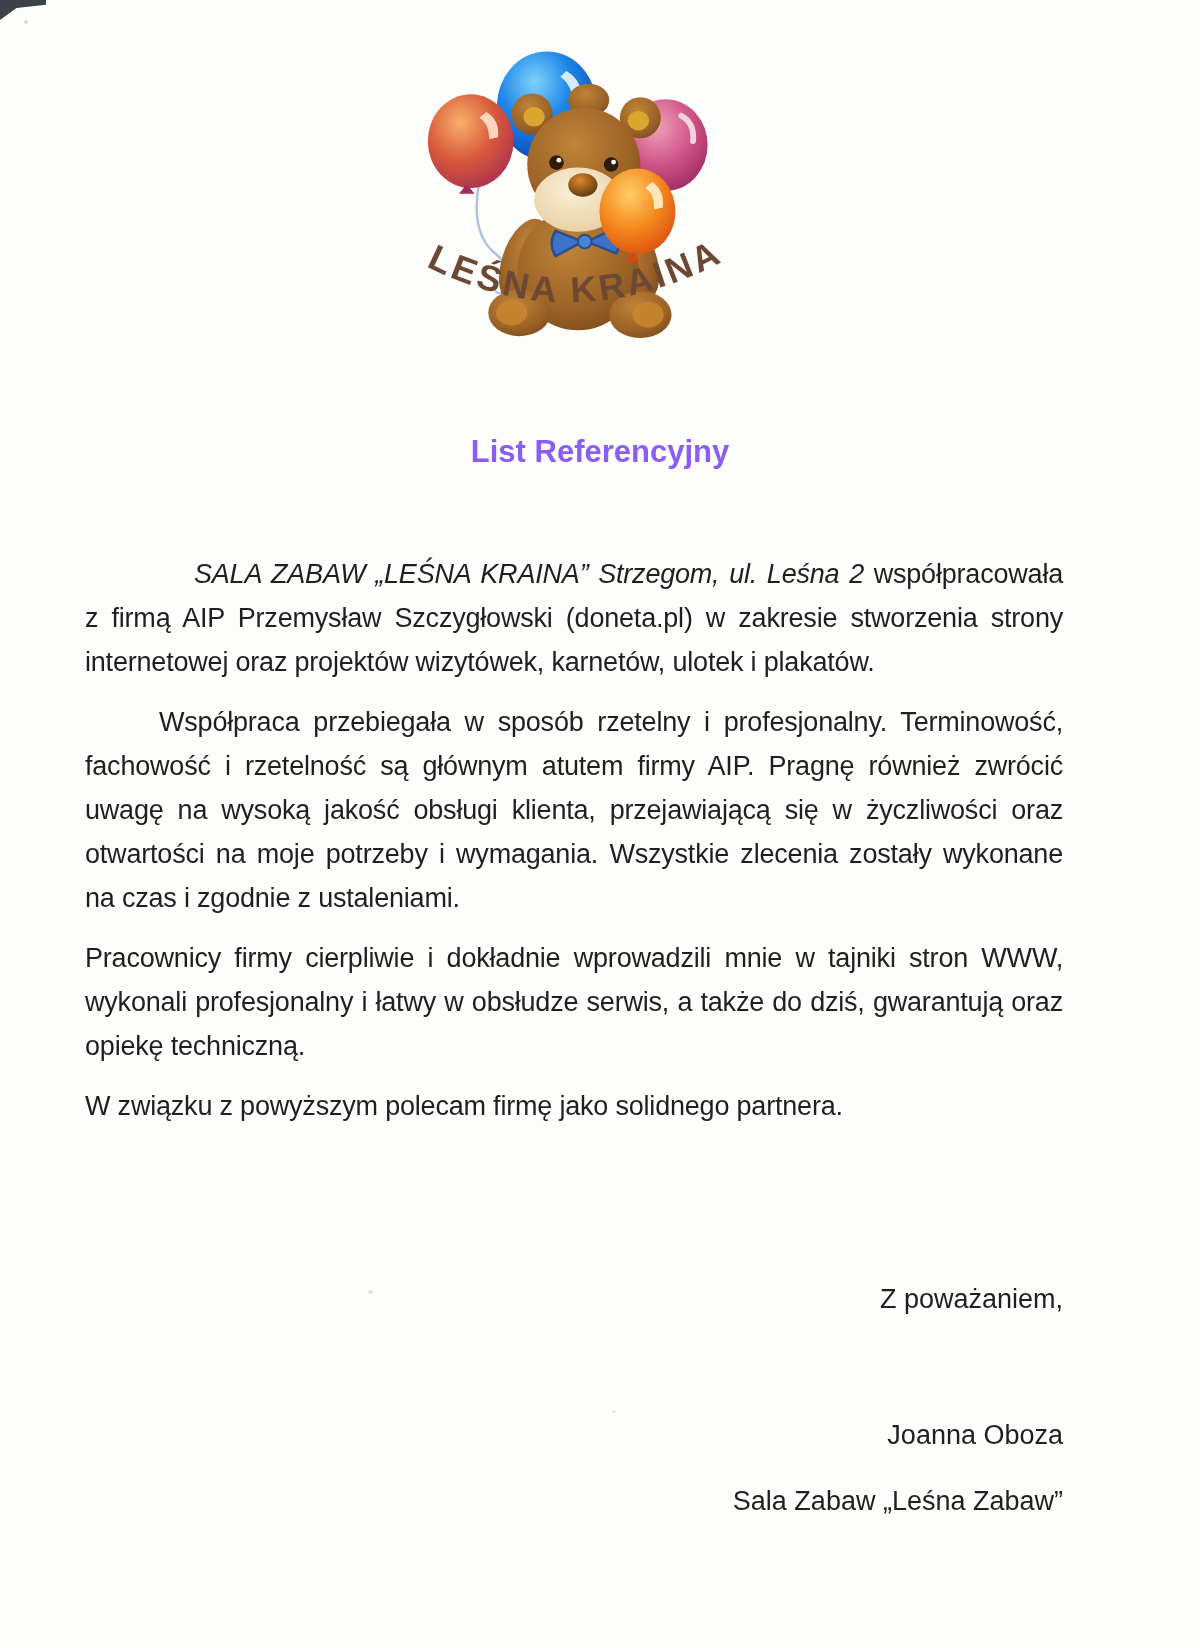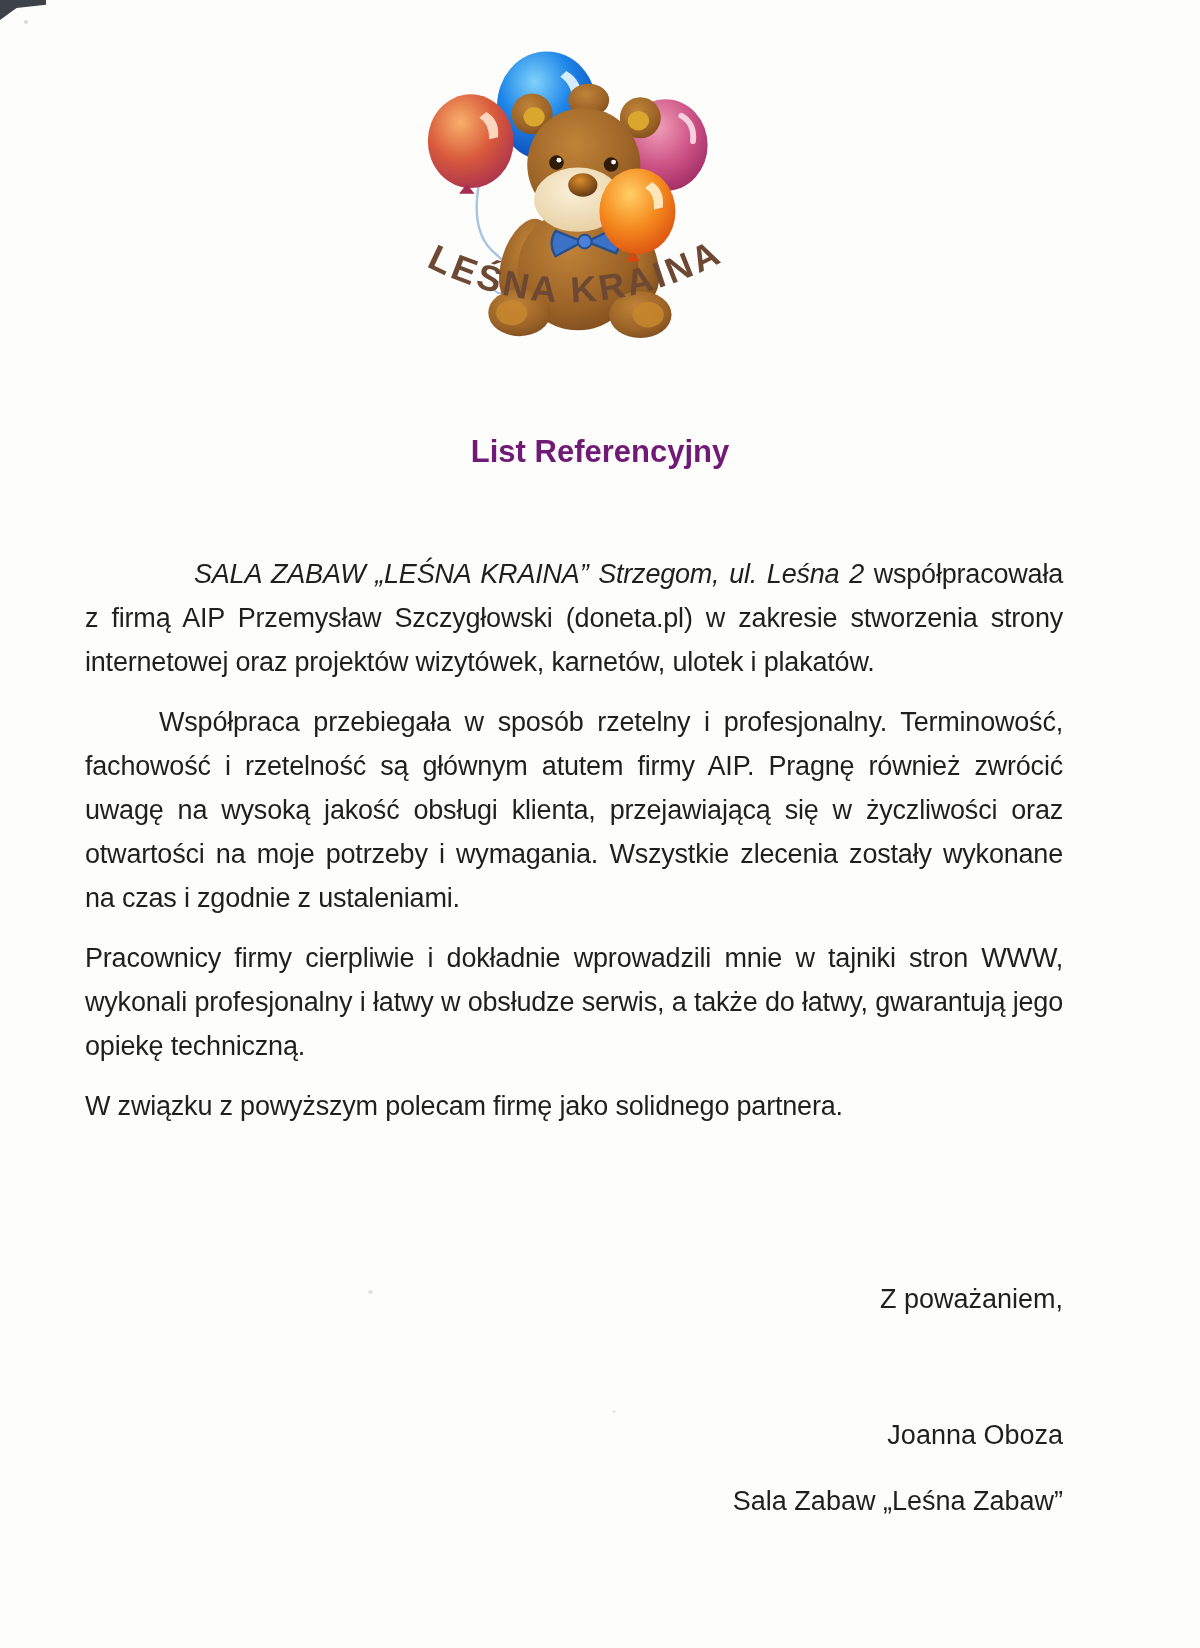--- a/index.html
+++ b/index.html
@@ -24,21 +24,21 @@
   .speck.s1 { left:24px; top:20px; width:4px; height:4px; opacity:.55; }
   .speck.s2 { left:368px; top:1290px; width:5px; height:4px; opacity:.4; }
   .speck.s3 { left:612px; top:1410px; width:4px; height:3px; opacity:.3; }
 
   .logo-wrap { position:absolute; top:30px; left:406px; width:340px; height:312px; }
 
   .doc-title {
     position:absolute; top:434px; left:0; width:100%;
     text-align:center;
     font-size:31px; font-weight:bold; letter-spacing:0;
-    color:#701a75;
+    color:#8b5cf6;
   }
 
   .body-text {
     position:absolute; top:552px; left:85px; width:978px;
     font-size:27px; line-height:44px;
     letter-spacing:-0.2px;
     text-align:justify;
   }
   .body-text p { margin:0 0 16px 0; }
   .body-text p.indent { text-indent:74px; }
@@ -148,21 +148,21 @@
         <textPath href="#brandArc" startOffset="0">LEŚNA KRAINA</textPath>
       </text>
     </svg>
   </div>
 
   <div class="doc-title">List Referencyjny</div>
 
   <div class="body-text">
     <p class="indent"><em>SALA ZABAW „LEŚNA KRAINA” Strzegom, ul. Leśna 2</em><span> współpracowała z firmą AIP Przemysław Szczygłowski (doneta.pl) w zakresie stworzenia strony internetowej oraz projektów wizytówek, karnetów, ulotek i plakatów.</span></p>
     <p class="indent">Współpraca przebiegała w sposób rzetelny i profesjonalny. Terminowość, fachowość i rzetelność są głównym atutem firmy AIP. Pragnę również zwrócić uwagę na wysoką jakość obsługi klienta, przejawiającą się w życzliwości oraz otwartości na moje potrzeby i wymagania. Wszystkie zlecenia zostały wykonane na czas i zgodnie z ustaleniami.</p>
-    <p>Pracownicy firmy cierpliwie i dokładnie wprowadzili mnie w tajniki stron WWW, wykonali profesjonalny i łatwy w obsłudze serwis, a także do łatwy, gwarantują jego opiekę techniczną.</p>
+    <p>Pracownicy firmy cierpliwie i dokładnie wprowadzili mnie w tajniki stron WWW, wykonali profesjonalny i łatwy w obsłudze serwis, a także do dziś, gwarantują oraz opiekę techniczną.</p>
     <p>W związku z powyższym polecam firmę jako solidnego partnera.</p>
   </div>
 
   <div class="closing-line salutation">Z poważaniem,</div>
   <div class="closing-line signer-name">Joanna Oboza</div>
   <div class="closing-line signer-org">Sala Zabaw „Leśna Zabaw”</div>
 
 </div>
 
 </body></html>

